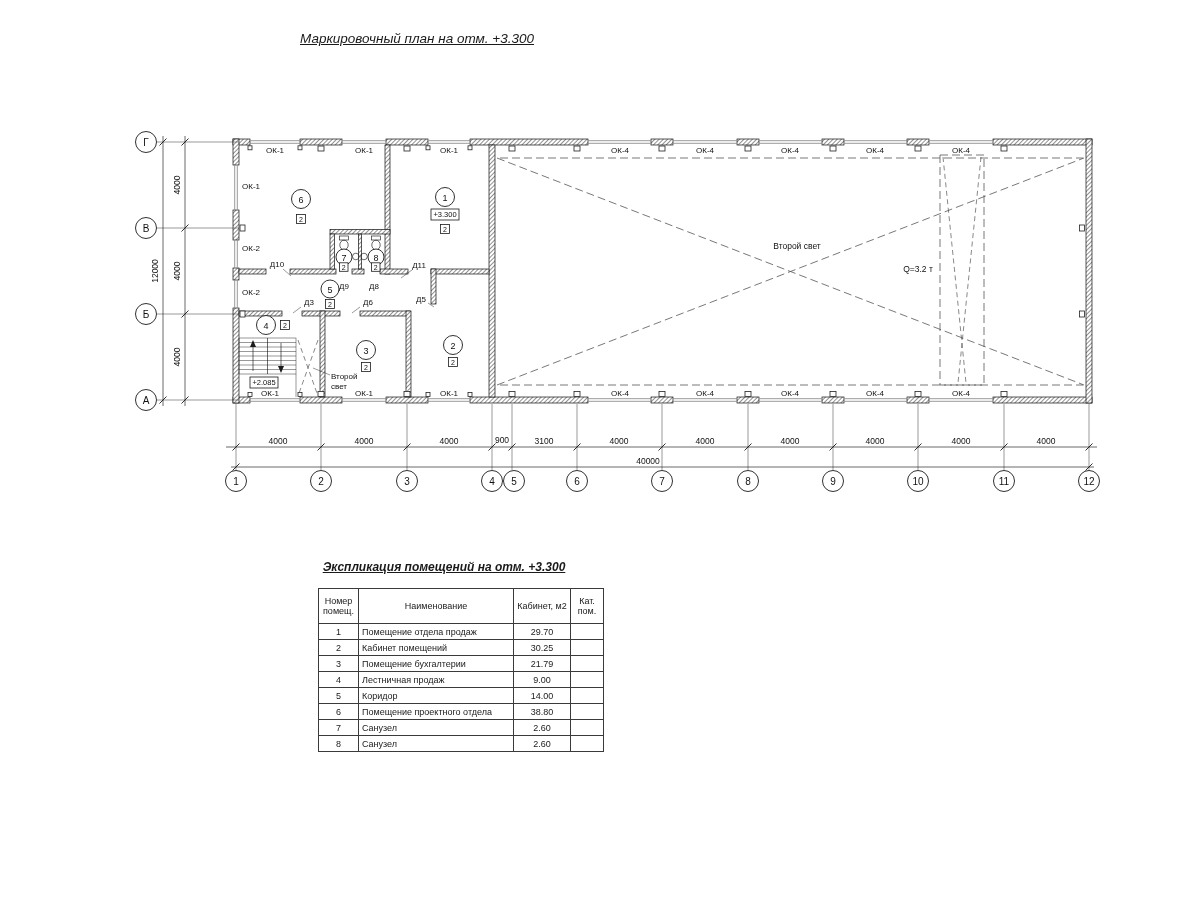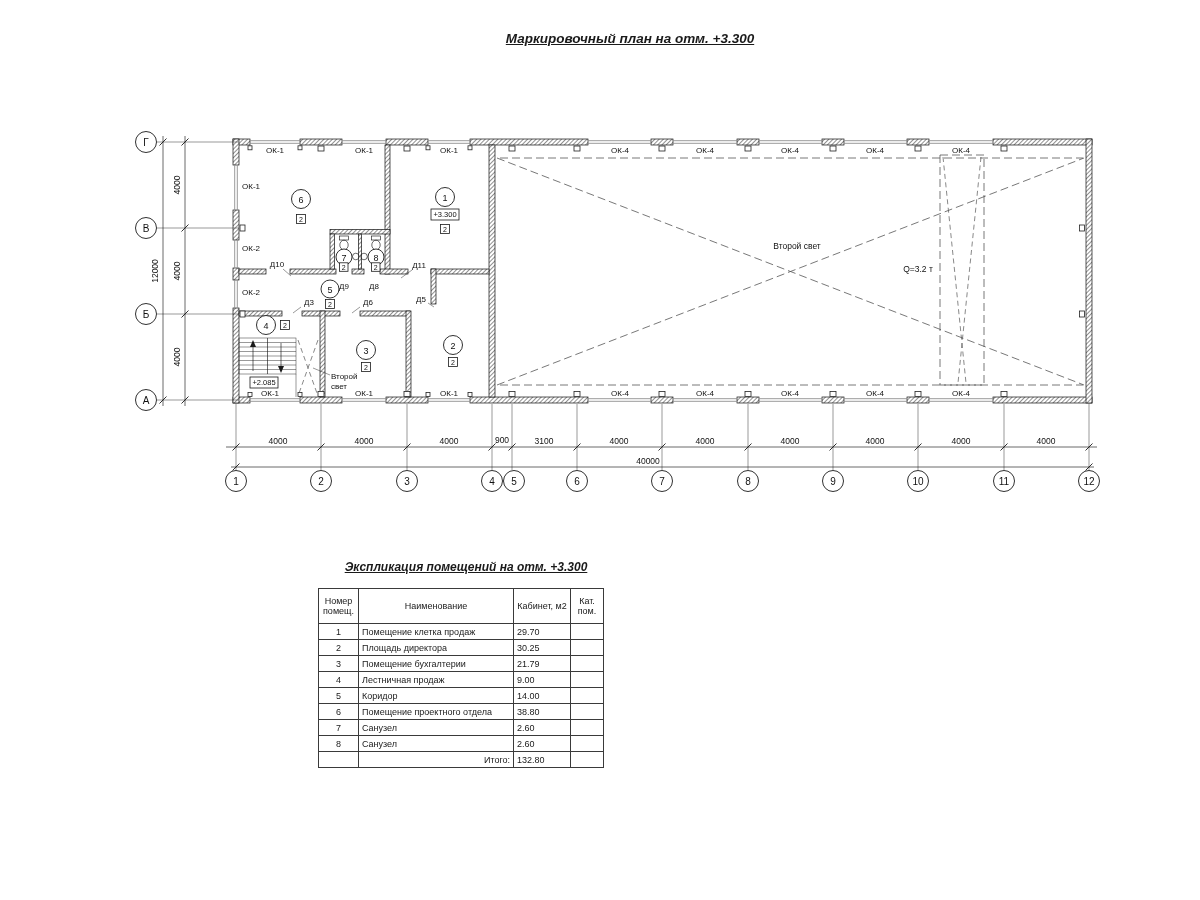--- a/index.html
+++ b/index.html
@@ -1,21 +1,21 @@
 <!DOCTYPE html>
 <html><head>
 <meta charset="utf-8">
 <style>
   html,body{margin:0;padding:0;background:#e8e8e8;}
   .sheet{position:relative;width:1200px;height:900px;background:#ffffff;margin:0 auto;
          font-family:"Liberation Sans",sans-serif;color:#1a1a1a;overflow:hidden;}
-  .main-title{position:absolute;top:31px;left:300px;width:660px;text-align:center;
-              font-size:13.5px;font-style:italic;font-weight:bold;}
+  .main-title{position:absolute;top:31px;left:300px;width:660px;
+              font-size:13.5px;font-style:italic;font-weight:normal;}
   .main-title span{text-decoration:underline;}
-  .table-title{position:absolute;top:560px;left:266px;width:400px;text-align:center;
+  .table-title{position:absolute;top:560px;left:244px;width:400px;text-align:center;
                font-size:12px;font-style:italic;font-weight:bold;}
   .table-title span{text-decoration:underline;}
   svg{position:absolute;top:0;left:0;}
   
   .w{fill:url(#hatch);stroke:#111;stroke-width:.7}
   .ln{stroke:#1a1a1a;stroke-width:.65;fill:none}
   .thin{stroke:#333;stroke-width:.5;fill:none}
   .win{stroke:#8f8f8f;stroke-width:.9}
   .dash{stroke:#555;stroke-width:.8;fill:none;stroke-dasharray:8 4}
   .dash2{stroke:#555;stroke-width:.7;fill:none;stroke-dasharray:5 3.5}
@@ -33,21 +33,21 @@
   .t7{font-size:7px;text-anchor:middle}
   .t75{font-size:7.5px;text-anchor:middle}
   
   .sched{position:absolute;top:588px;left:318px;border-collapse:collapse;table-layout:fixed;}
   .sched th,.sched td{border:1px solid #3a3a3a;font-size:9px;font-weight:normal;
        padding:0 3px;overflow:hidden;}
   .sched th{text-align:center;height:34px;line-height:1.15;}
   .sched td{height:15px;}
   .c-num{width:33px;text-align:center;}
   .c-name{width:148px;text-align:left;padding-left:5px;}
-  .c-area{width:50px;}
+  .c-area{width:50px;text-align:center;}
   .c-cat{width:26px;text-align:center;}
   .total-label{text-align:right;padding-right:5px;}
 </style>
 </head>
 <body>
 
 <div class="sheet">
 
   <div class="main-title">
     <span>Маркировочный план на отм. +3.300</span>
@@ -455,27 +455,27 @@
       <tr>
         <th class="c-num">Номер помещ.</th>
         <th class="c-name">Наименование</th>
         <th class="c-area">Кабинет, м2</th>
         <th class="c-cat">Кат. пом.</th>
       </tr>
     </thead>
     <tbody>
       <tr>
         <td class="c-num">1</td>
-        <td class="c-name">Помещение клетка продаж</td>
+        <td class="c-name">Помещение отдела продаж</td>
         <td class="c-area">29.70</td>
         <td class="c-cat"></td>
       </tr>
       <tr>
         <td class="c-num">2</td>
-        <td class="c-name">Площадь директора</td>
+        <td class="c-name">Кабинет помещений</td>
         <td class="c-area">30.25</td>
         <td class="c-cat"></td>
       </tr>
       <tr>
         <td class="c-num">3</td>
         <td class="c-name">Помещение бухгалтерии</td>
         <td class="c-area">21.79</td>
         <td class="c-cat"></td>
       </tr>
       <tr>
@@ -501,22 +501,16 @@
         <td class="c-name">Санузел</td>
         <td class="c-area">2.60</td>
         <td class="c-cat"></td>
       </tr>
       <tr>
         <td class="c-num">8</td>
         <td class="c-name">Санузел</td>
         <td class="c-area">2.60</td>
         <td class="c-cat"></td>
       </tr>
-      <tr>
-        <td class="c-num"></td>
-        <td class="c-name total-label">Итого:</td>
-        <td class="c-area">132.80</td>
-        <td class="c-cat"></td>
-      </tr>
     </tbody>
   </table>
 
 </div>
 
 </body></html>

